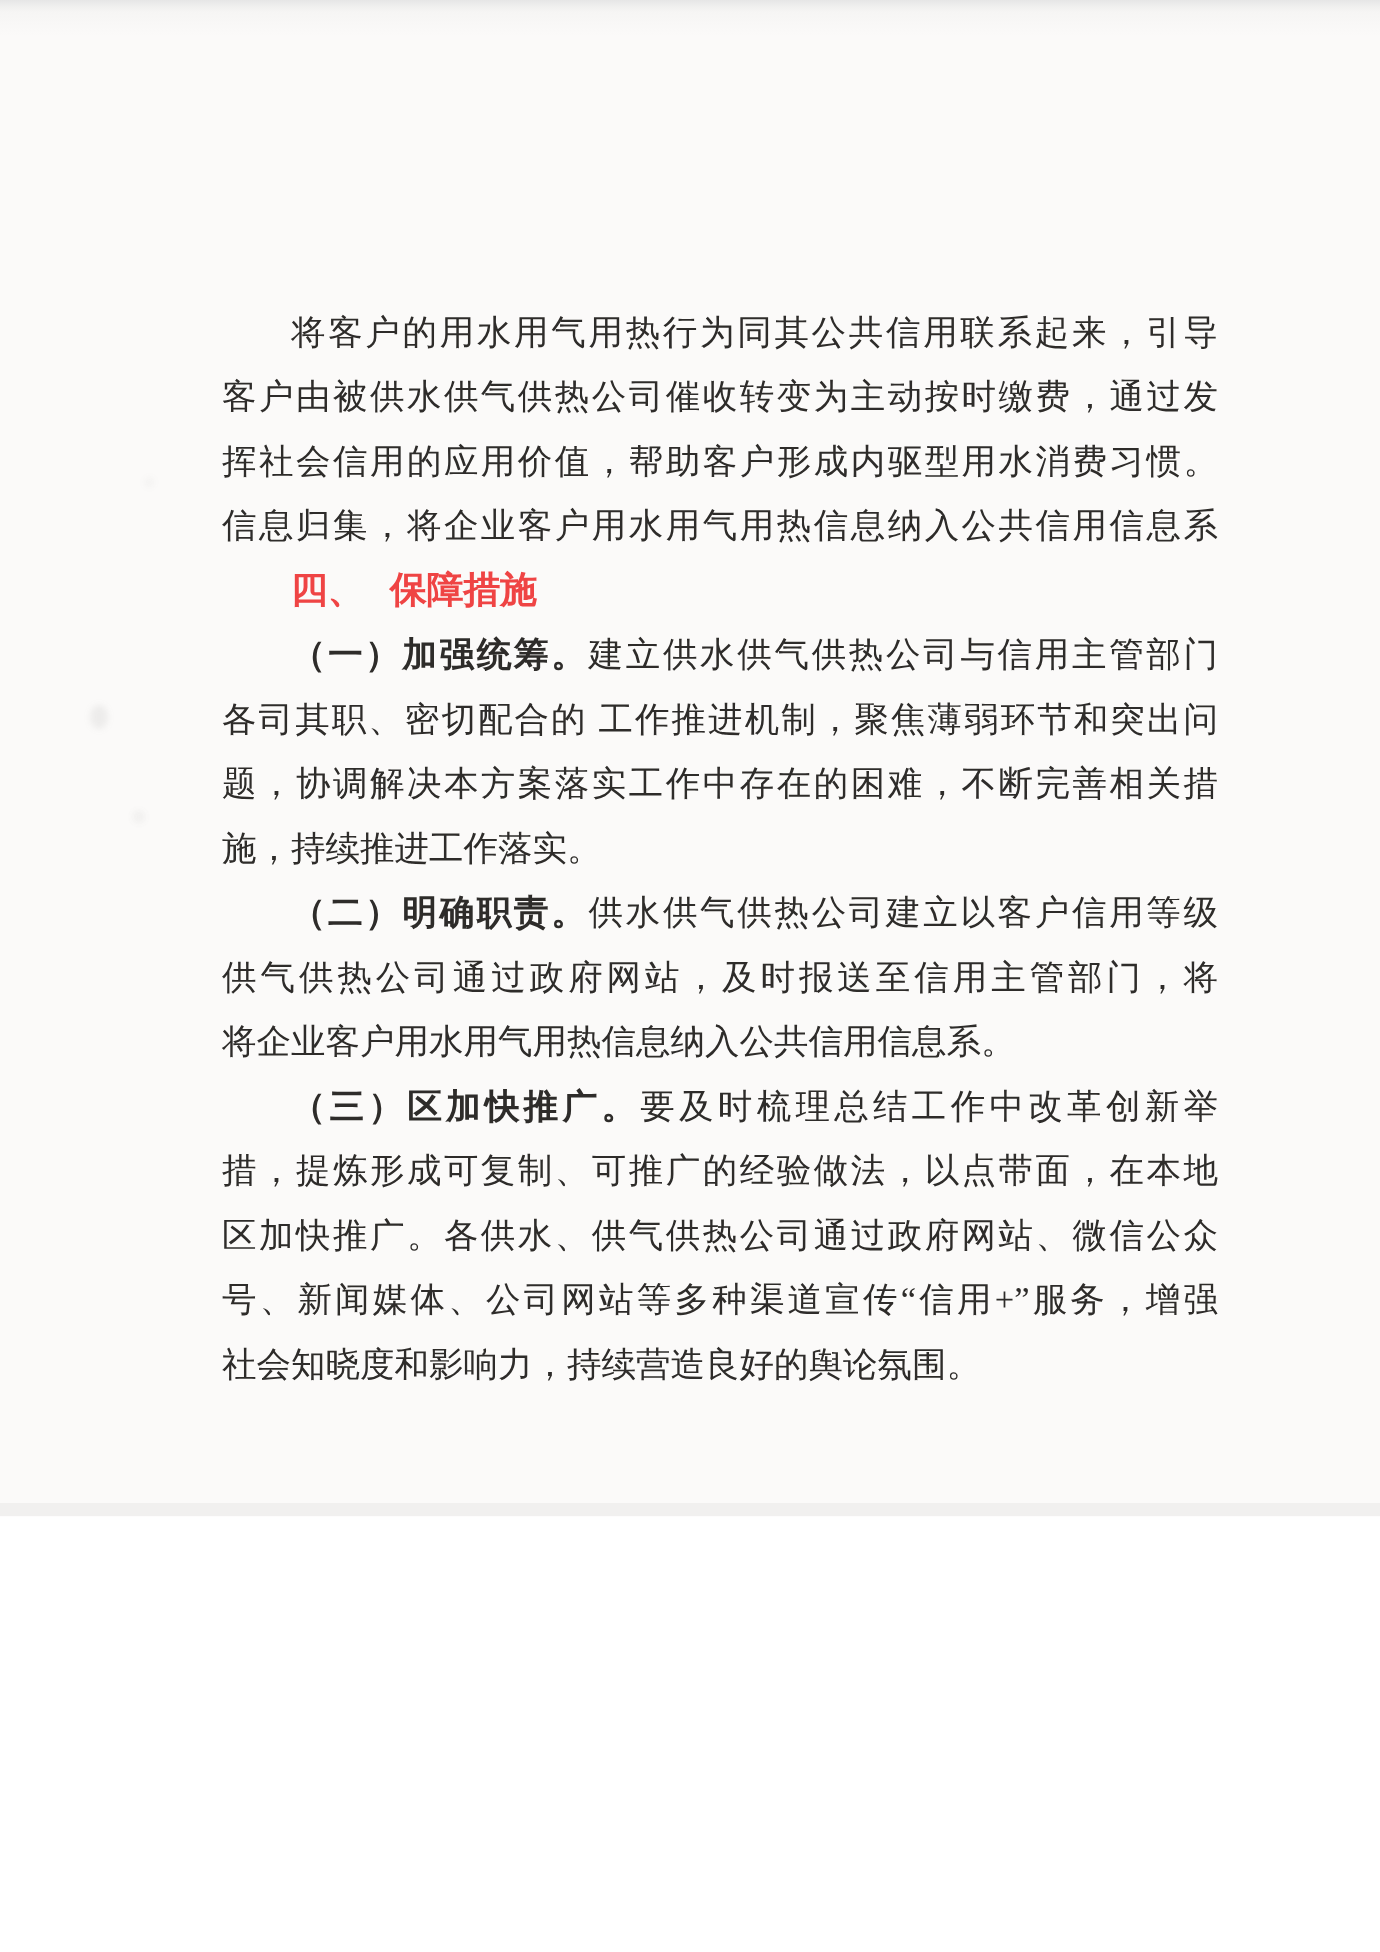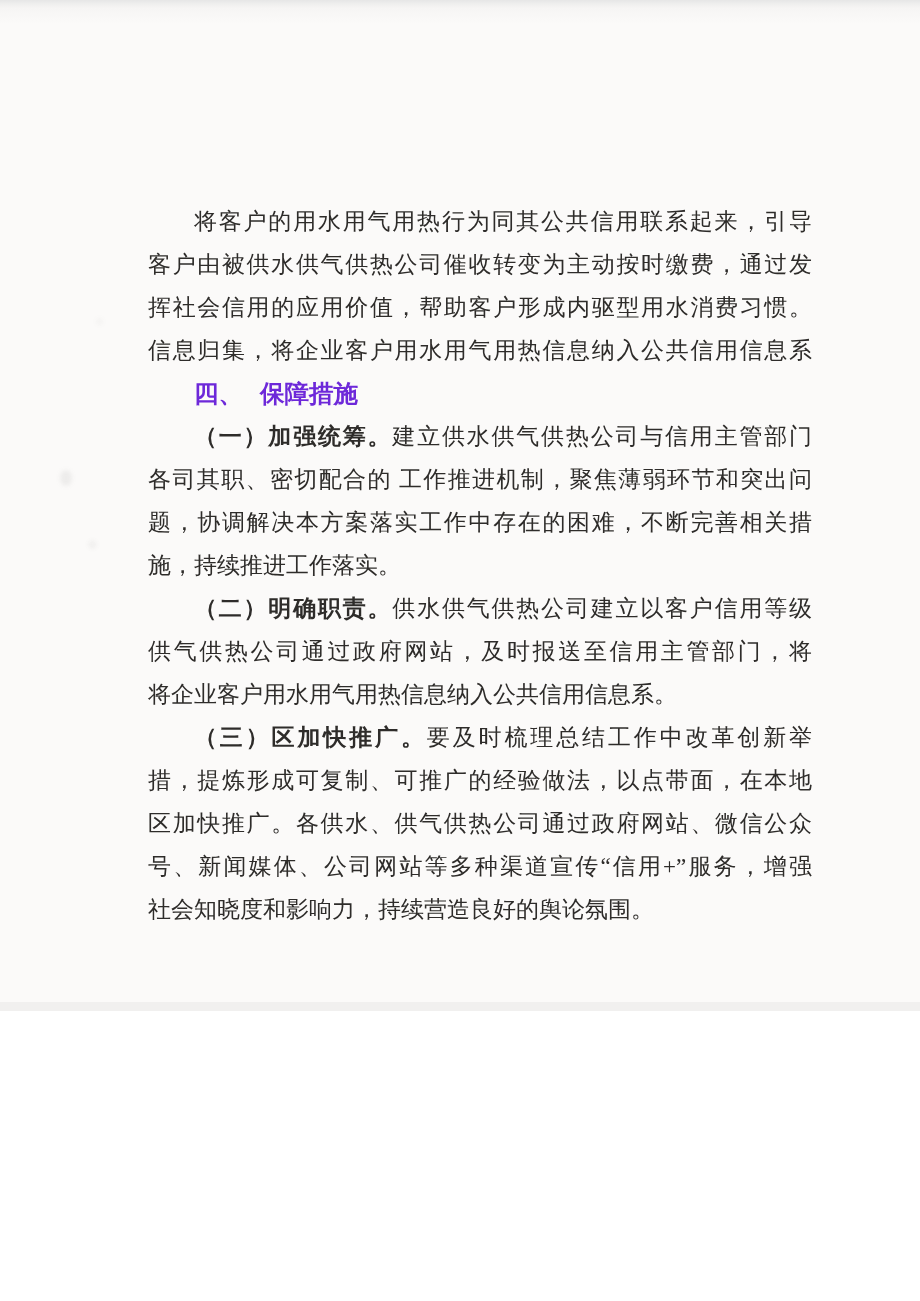--- a/index.html
+++ b/index.html
@@ -41,21 +41,21 @@
     text-align: justify;
     white-space: normal;
   }
   .fill { text-align-last: justify; }
   .ind  { text-indent: 46px; }
   .lead { font-weight: bold; }
   .heading {
     font-family: "Liberation Sans", "DejaVu Sans", sans-serif;
     font-weight: bold;
     font-size: 24.5px;
-    color: #6d28d9;
+    color: #ef4444;
     text-align: left;
     text-align-last: auto;
   }
   .heading .htitle { margin-left: 17px; }
   .pagenum {
     position: absolute;
     left: 131px;
     top: 1231px;
     font-size: 22px;
     line-height: 30px;

